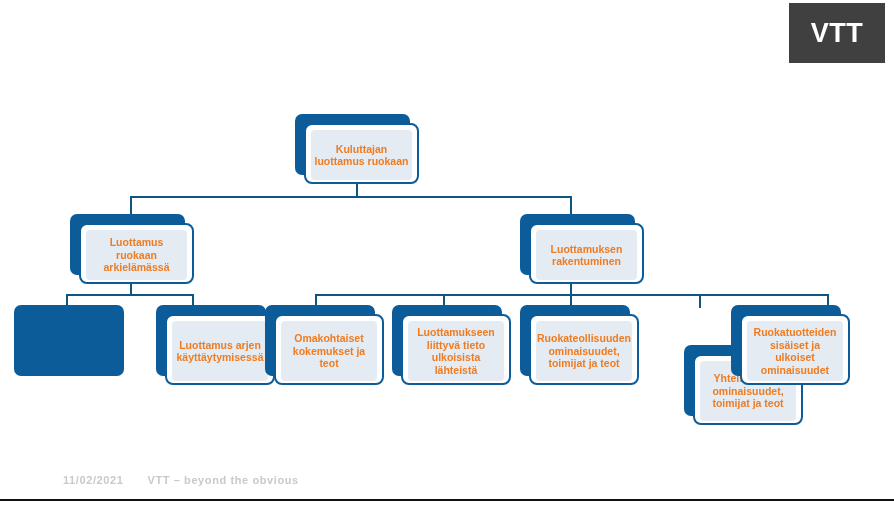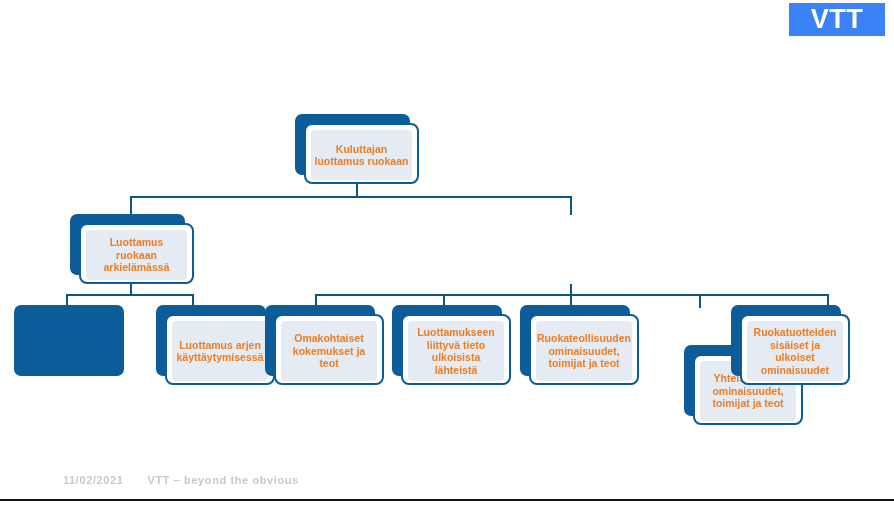--- a/index.html
+++ b/index.html
@@ -18,22 +18,22 @@
     background: #ffffff;
     overflow: hidden;
   }
 
   
   #vtt-logo {
     position: absolute;
     left: 789px;
     top: 3px;
     width: 96px;
-    height: 33px;
-    background: #3b82f6;
+    height: 60px;
+    background: #404040;
     display: flex;
     align-items: center;
     justify-content: center;
     text-align: right;
   }
   #vtt-logo .wordmark {
     color: #ffffff;
     font-family: "Liberation Sans", sans-serif;
     font-weight: bold;
     font-size: 27px;
@@ -172,20 +172,29 @@
   <div class="node node-l2" style="left:70px;">
     <div class="shadow"></div>
     <div class="card">
       <div class="panel">
         <span class="label">Luottamus ruokaan
 arkielämässä</span>
       </div>
     </div>
   </div>
 
+  <div class="node node-l2" style="left:520px;">
+    <div class="shadow"></div>
+    <div class="card">
+      <div class="panel">
+        <span class="label">Luottamuksen
+rakentuminen</span>
+      </div>
+    </div>
+  </div>
 
   <div class="node node-leaf" style="left:14px;">
     <div class="shadow"></div>
   </div>
 
   <div class="node node-leaf" style="left:156px;">
     <div class="shadow"></div>
     <div class="card">
       <div class="panel">
         <span class="label">Luottamus arjen

